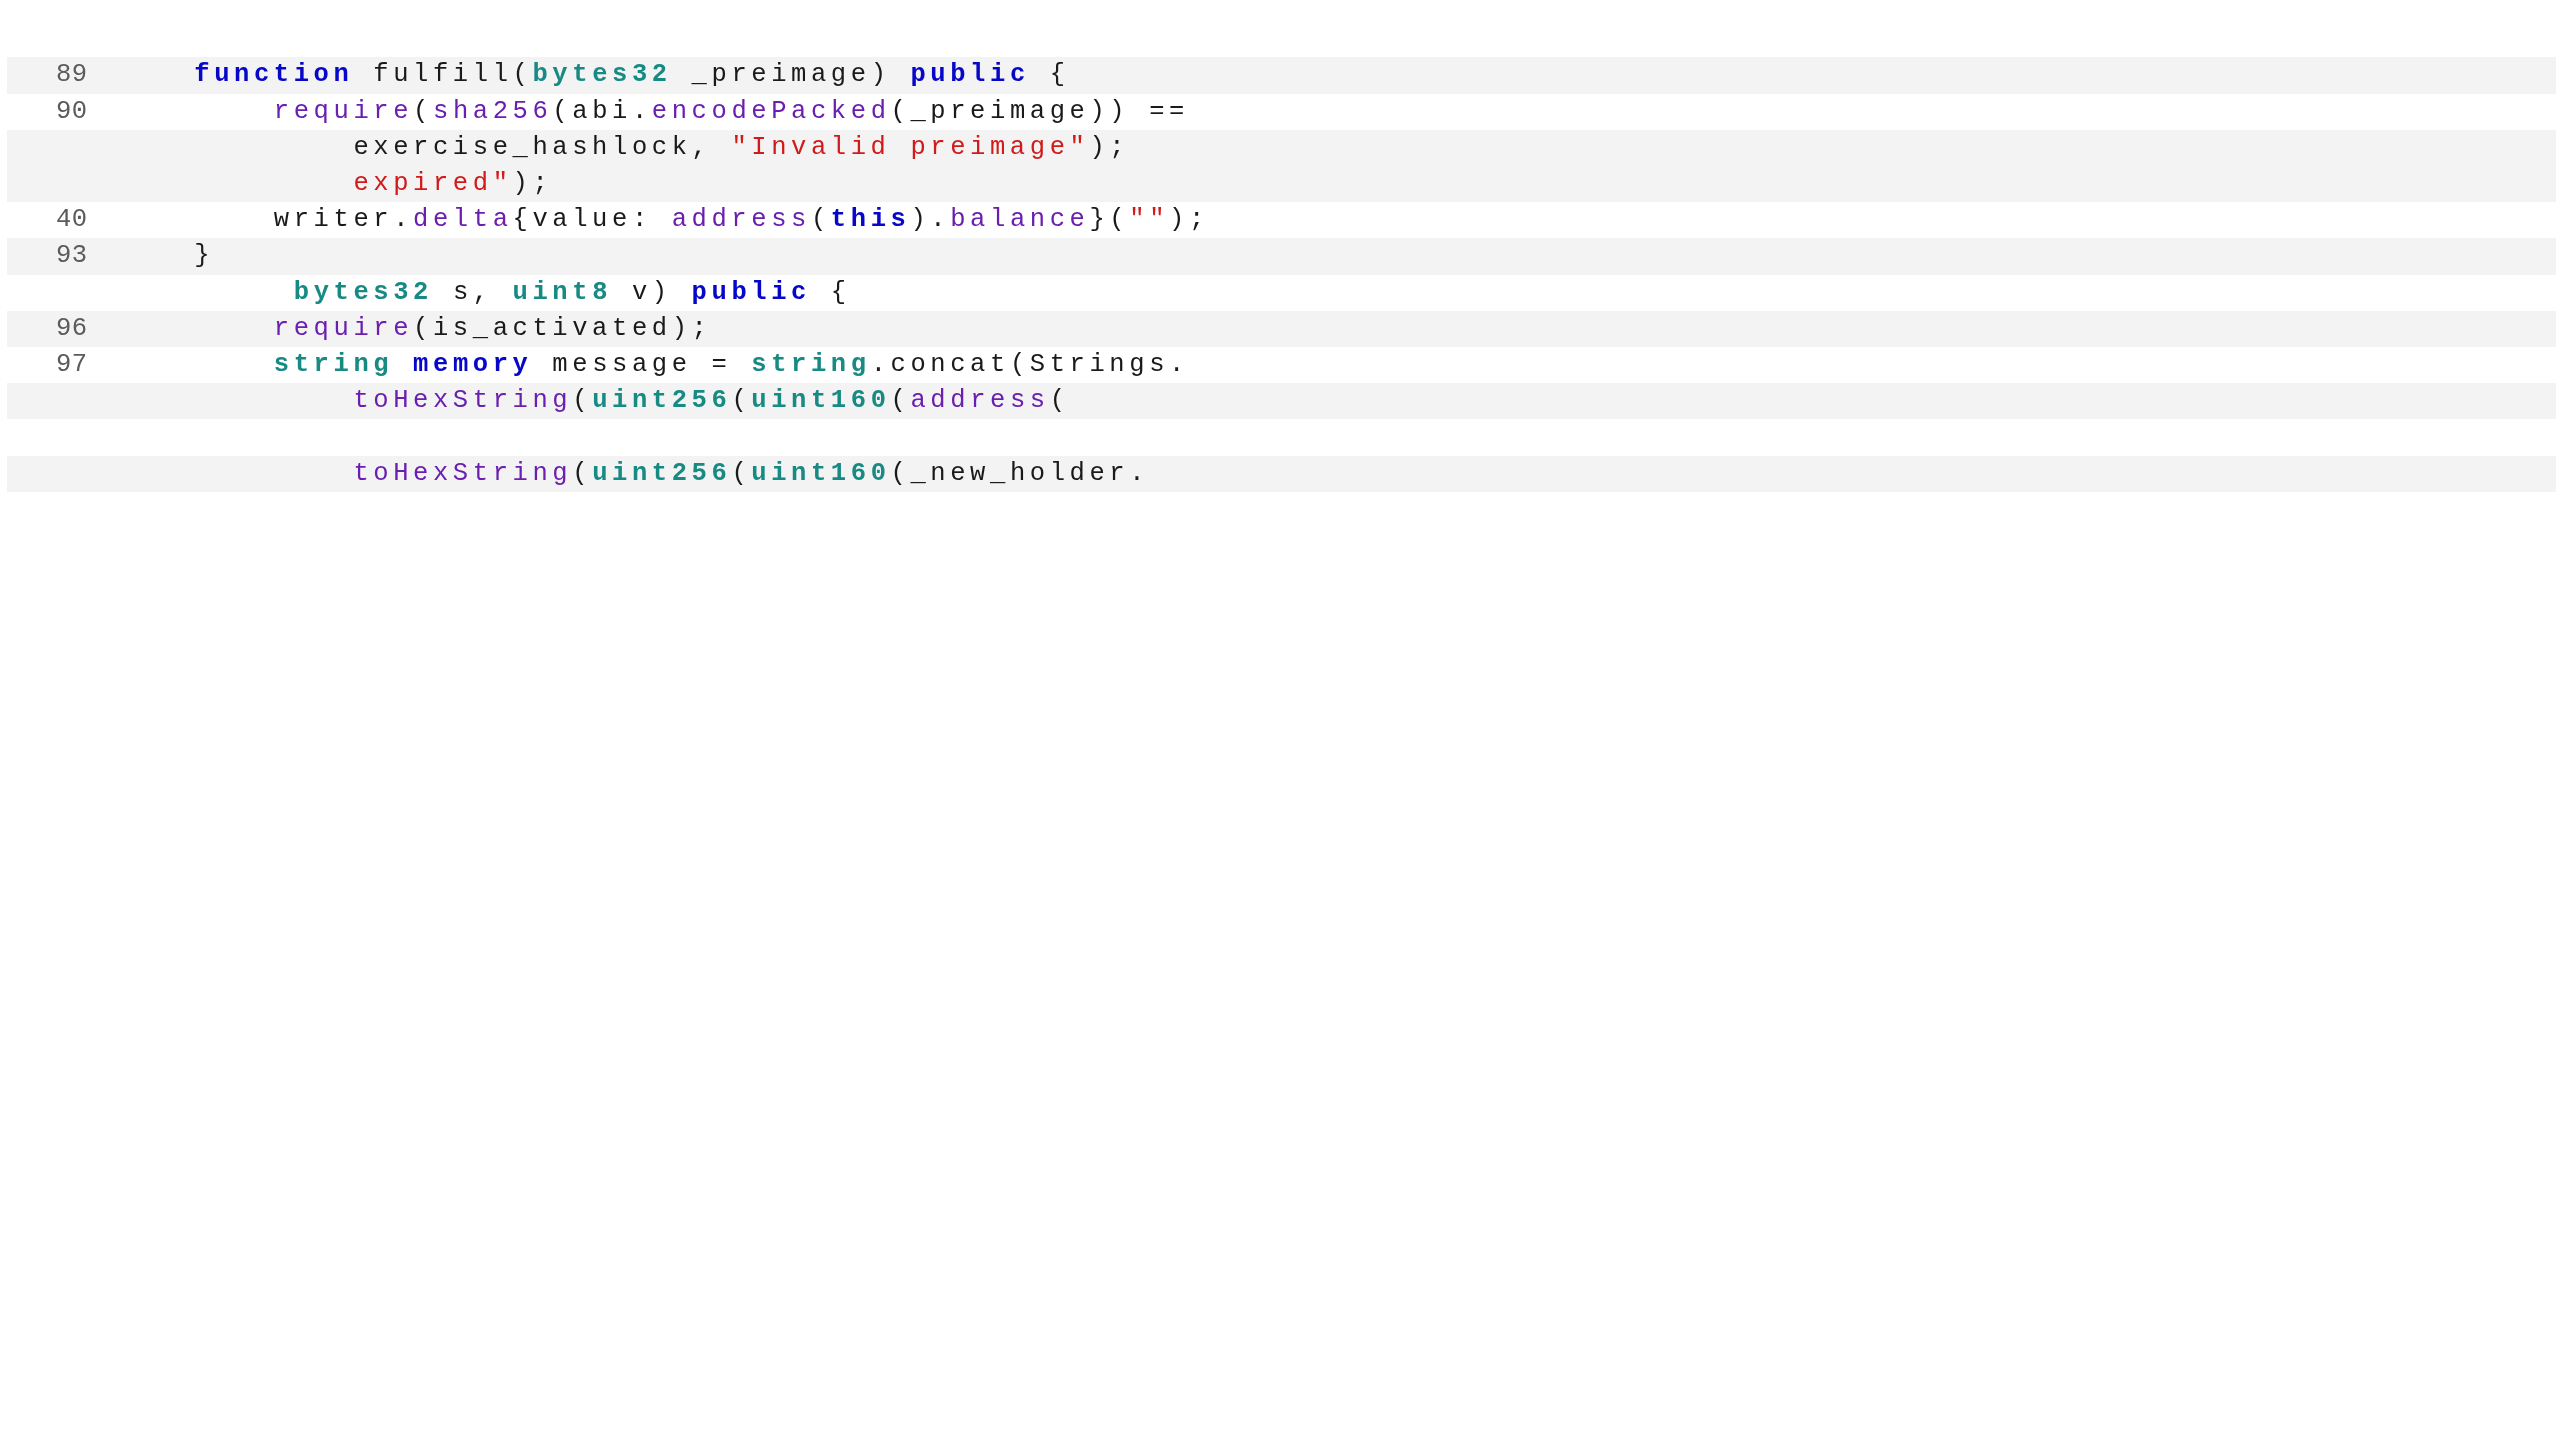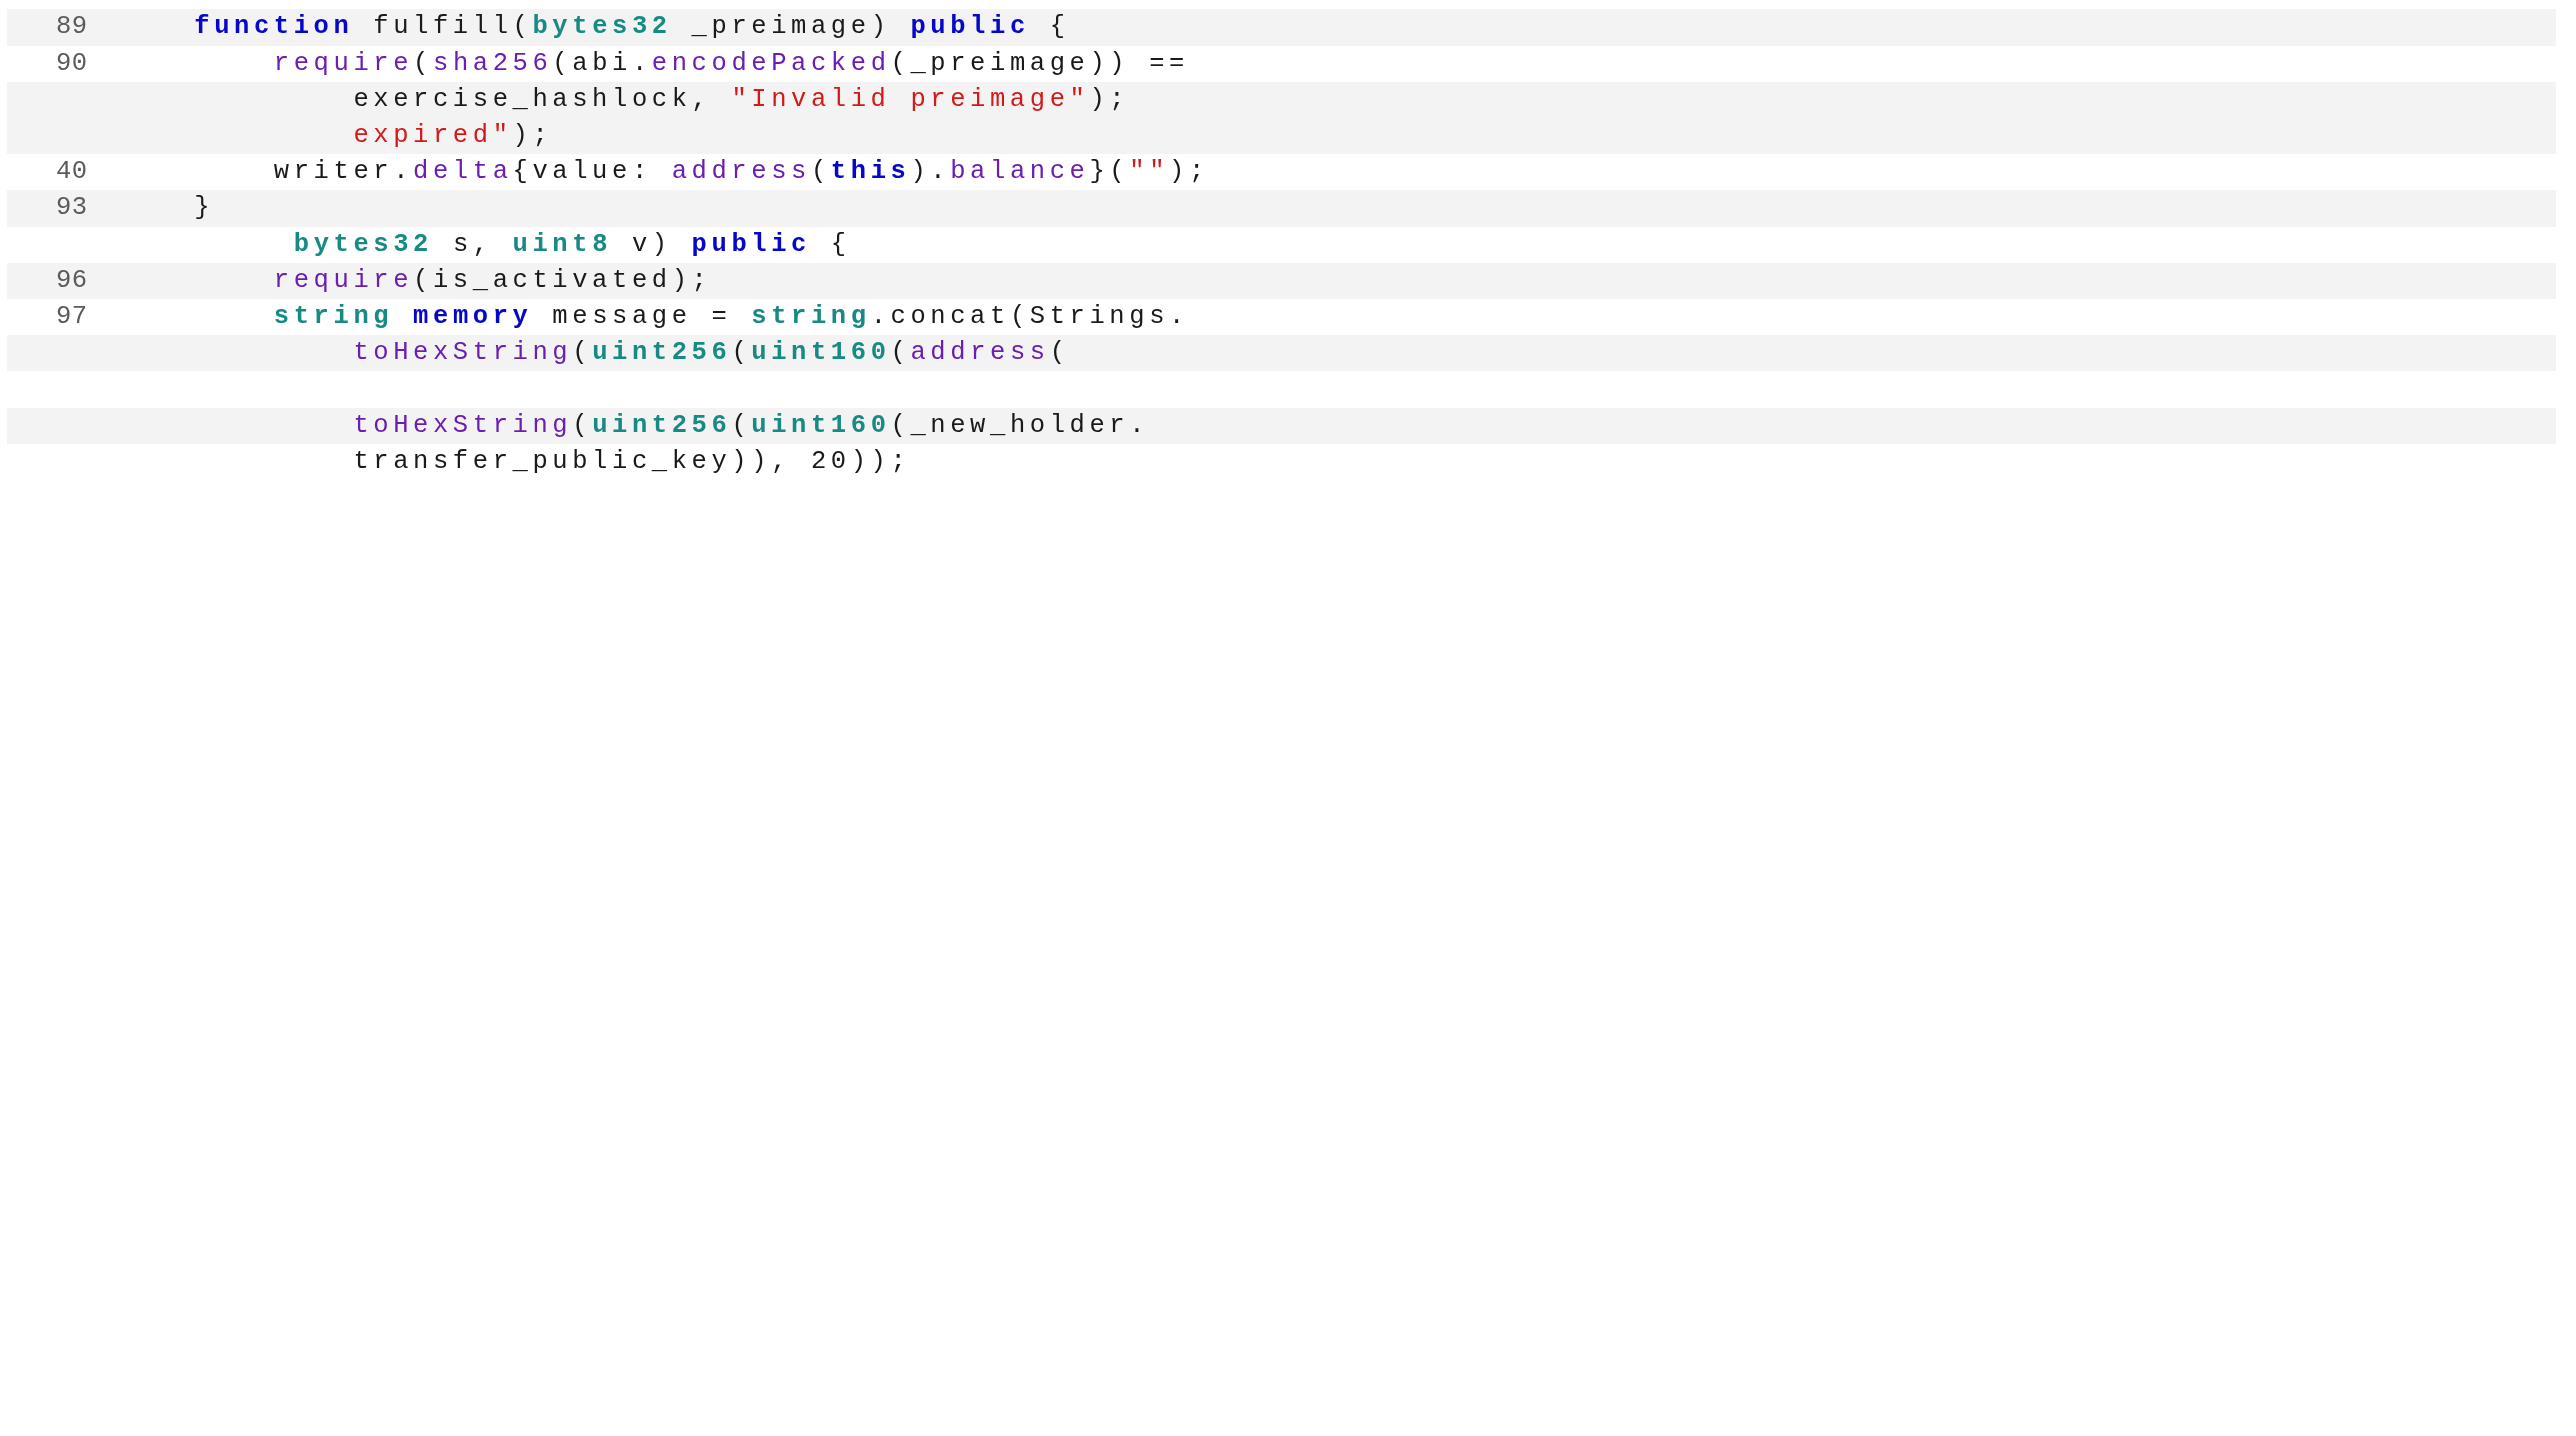--- a/index.html
+++ b/index.html
@@ -7,20 +7,21 @@
     padding: 0;
     background: #ffffff;
   }
   .listing {
     font-family: "Courier New", Courier, monospace;
     font-size: 25.5px;
     line-height: 1.42;
     letter-spacing: 0.18em;
     color: #1a1a1a;
     padding: 9.4px 20px 20px 6.7px;
+    margin-top: 48px;
   }
   .row {
     display: flex;
     align-items: baseline;
   }
   .row.shade {
     background: #f3f3f3;
   }
   .gutter {
     flex: 0 0 81px;
@@ -89,16 +90,16 @@
     <div class="row">
       <div class="gutter"></div>
       <div class="code"><span>            </span></div>
     </div>
     <div class="row shade">
       <div class="gutter"></div>
       <div class="code"><span>            </span><span class="fn">toHexString</span><span>(</span><span class="type">uint256</span><span>(</span><span class="type">uint160</span><span>(_new_holder.</span></div>
     </div>
     <div class="row">
       <div class="gutter"></div>
-      <div class="code"><span>            </span><span>transfer_public_key)), 20));</span></div>
+      <div class="code"><span>            </span></div>
     </div>
   </div>
 
 
 </body></html>

